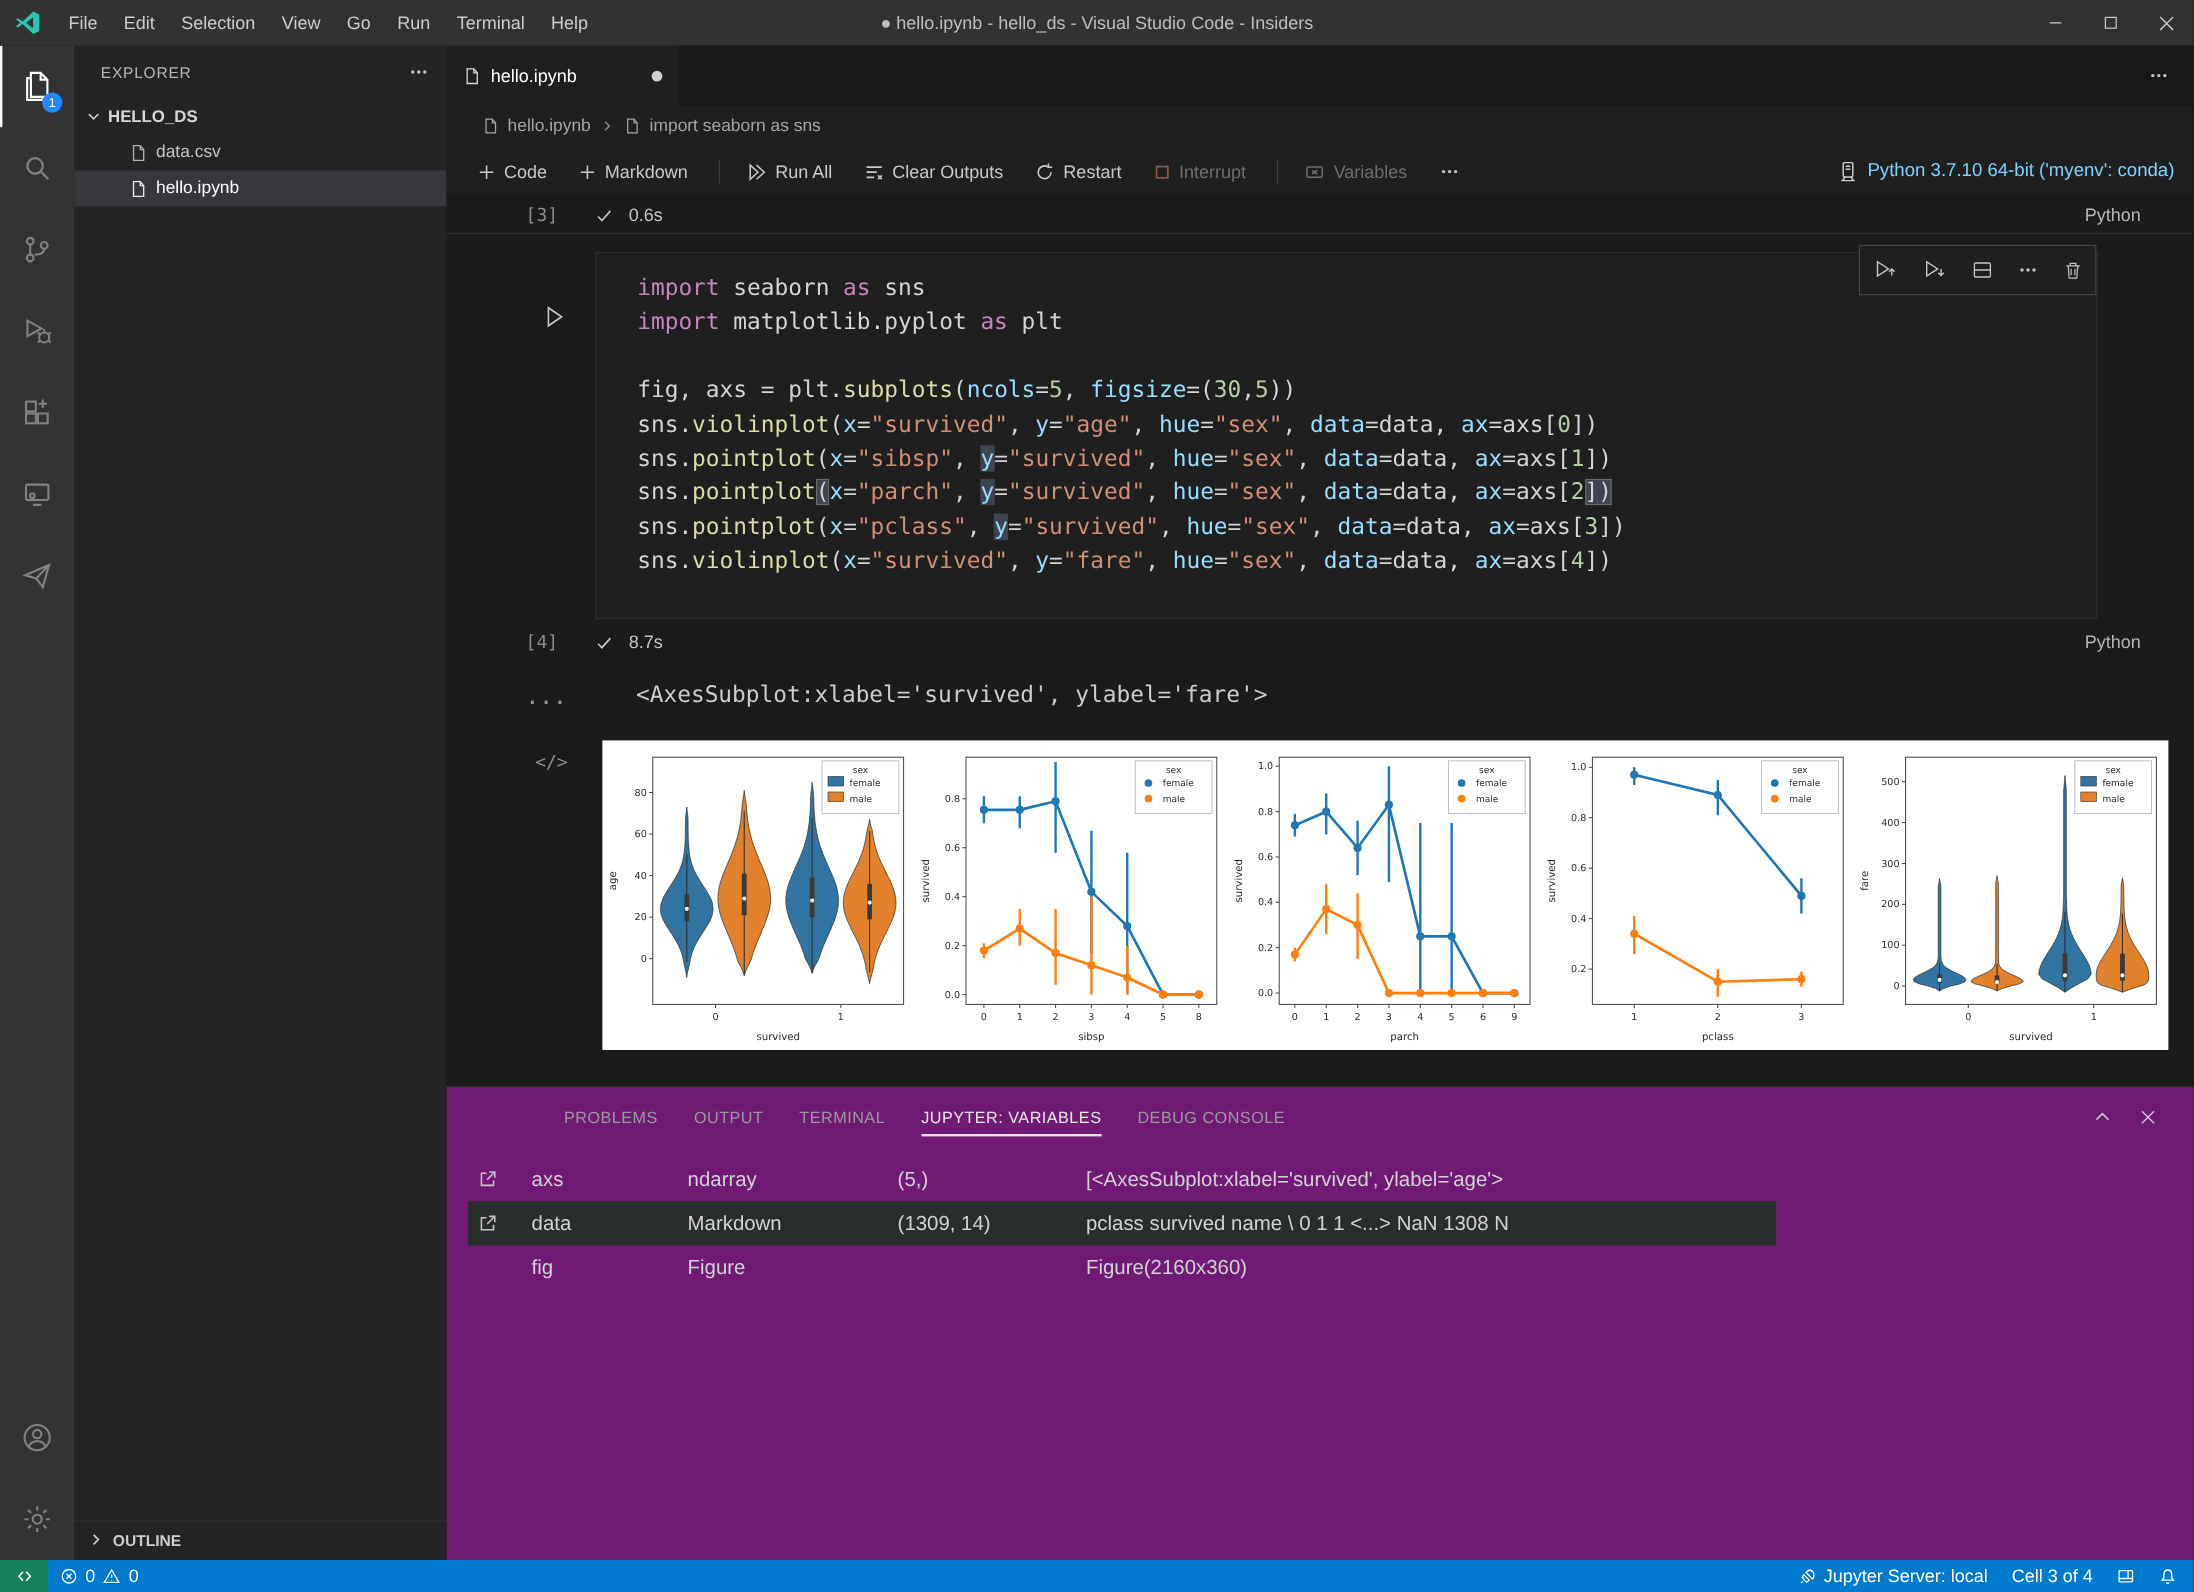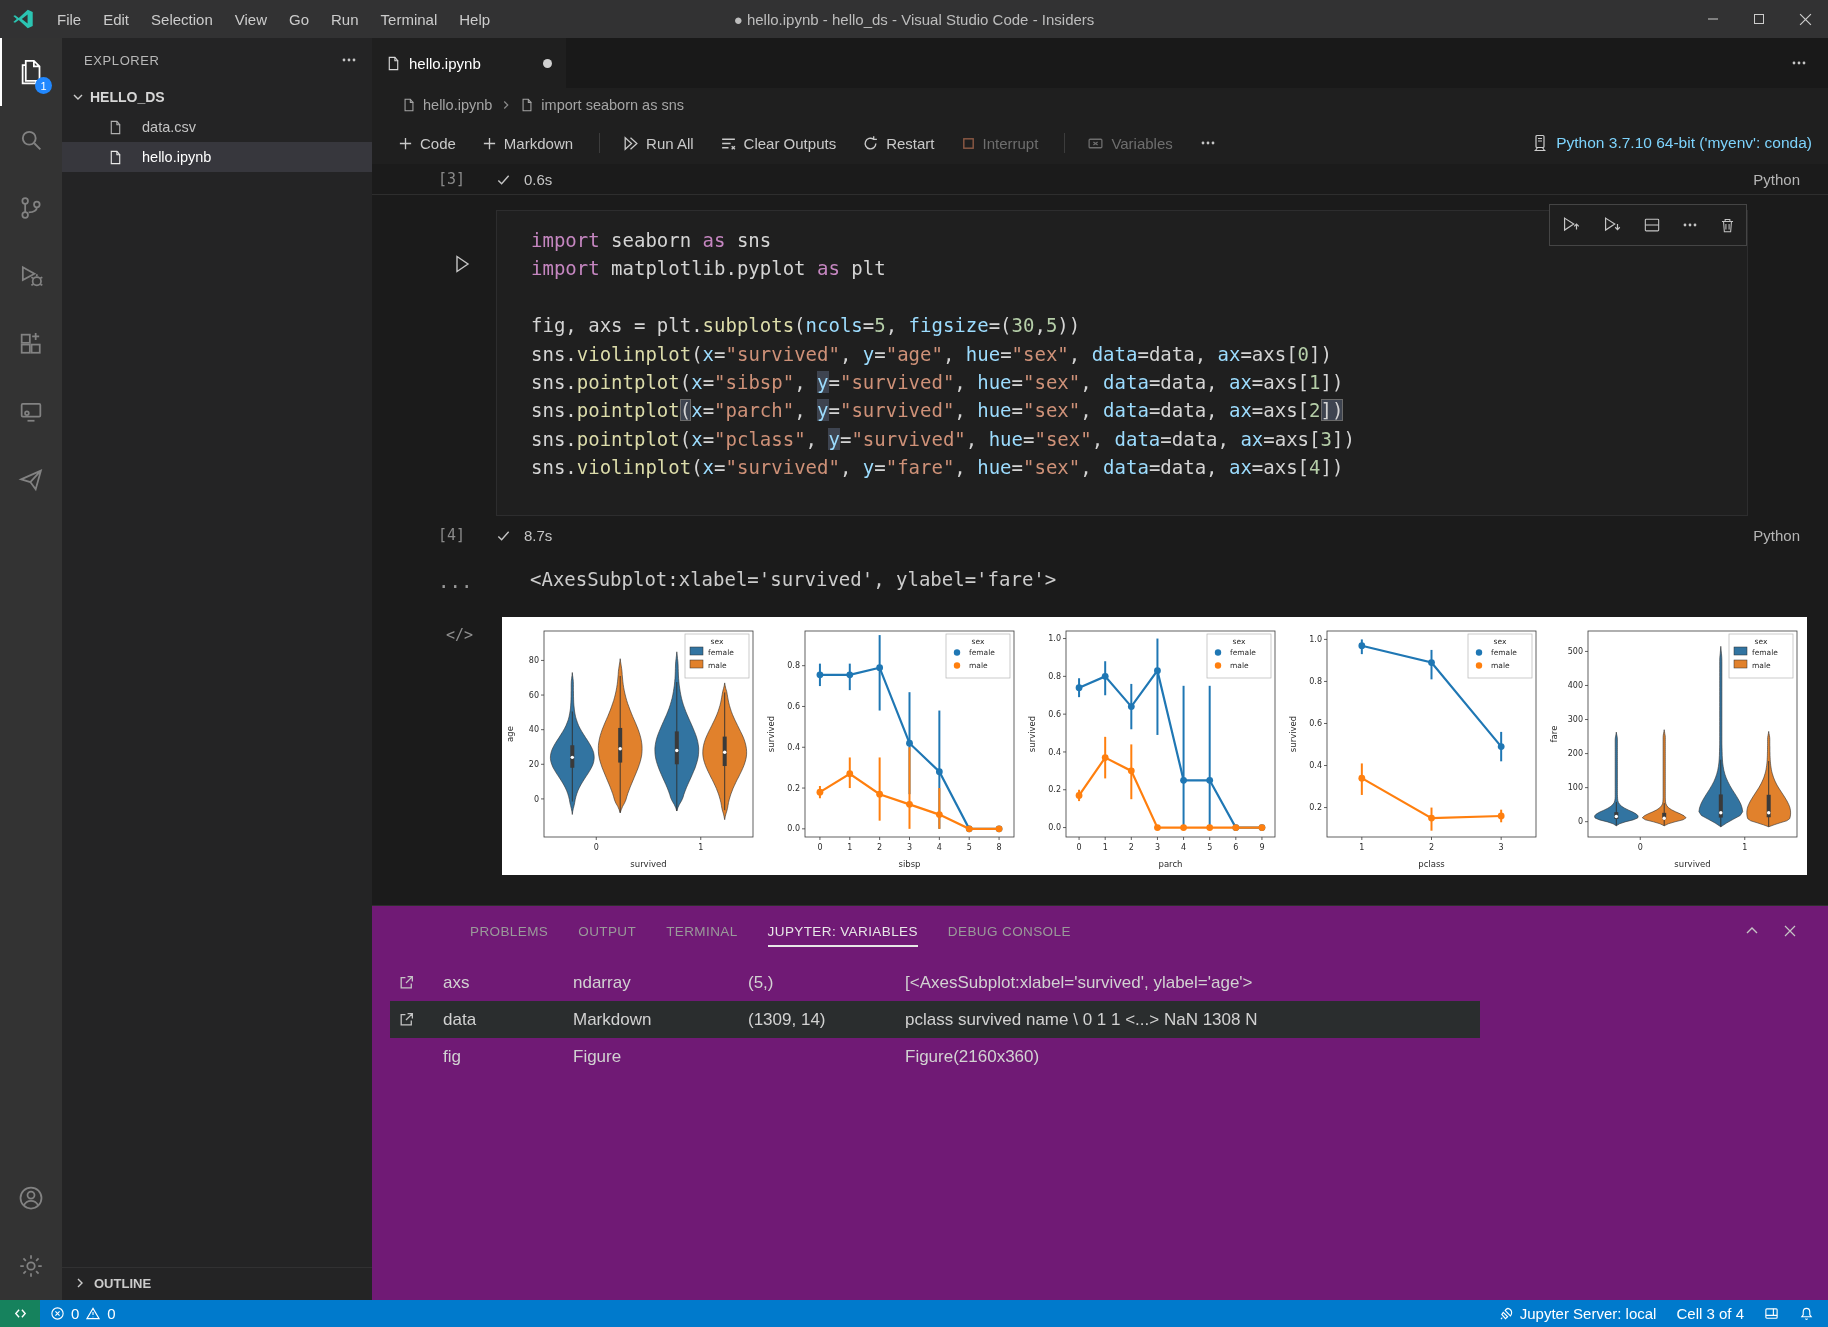--- a/index.html
+++ b/index.html
@@ -20,21 +20,21 @@
   .act-item{height:68px;display:flex;align-items:center;justify-content:center;color:#828282;position:relative;}
   .act-item.active{color:#ffffff;border-left:2px solid #ffffff;}
   .act-item.active .badge{position:absolute;right:10px;bottom:12px;background:#2188ff;color:#fff;font-size:11px;
       width:17px;height:17px;border-radius:50%;display:flex;align-items:center;justify-content:center;}
   .act-bottom{margin-top:auto;}
   
   .sidebar{position:absolute;left:62px;top:38px;width:310px;bottom:27px;background:#242425;z-index:10;}
   .sb-header{height:44px;display:flex;align-items:center;padding:0 14px 0 22px;font-size:13px;letter-spacing:.6px;color:#b8b8b8;justify-content:center;}
   .sb-header .more{margin-left:auto;color:#c5c5c5;}
   .sb-folder{height:30px;display:flex;align-items:center;font-size:14px;font-weight:bold;color:#d7d7d7;padding-left:8px;gap:4px;}
-  .sb-file{height:30px;display:flex;align-items:center;font-size:14.5px;color:#c3c3c3;padding-left:46px;gap:19px;}
+  .sb-file{height:30px;display:flex;align-items:center;font-size:14.5px;color:#c3c3c3;padding-left:46px;gap:7px;}
   .sb-file.selected{background:#37373d;color:#ffffff;}
   .sb-outline{position:absolute;bottom:2px;left:0;right:0;height:30px;border-top:1px solid #313132;display:flex;align-items:center;
       font-size:13px;font-weight:bold;color:#cccccc;padding-left:10px;gap:6px;}
   
   .editor{position:absolute;left:372px;top:38px;right:0;bottom:27px;background:#1b1b1b;}
   .tabs{height:50px;background:#191919;display:flex;align-items:stretch;}
   .tab{width:166px;background:#1f1f1f;display:flex;align-items:center;padding:0 14px;gap:8px;font-size:15px;color:#ffffff;border-right:1px solid #191919;}
   .tab .dot{width:9px;height:9px;border-radius:50%;background:#d0d0d0;margin-left:auto;}
   .tabs .more{margin-left:auto;align-self:center;padding-right:20px;color:#c5c5c5;}
   .breadcrumb{height:34px;background:#1f1f1f;display:flex;align-items:center;padding-left:30px;font-size:14.5px;color:#a5a5a5;gap:7px;}
@@ -43,21 +43,21 @@
   .nbt-item.dim{color:#6e6e6e;}
   .nbt-sep{width:1px;height:20px;background:#3c3c3c;margin-right:22px;}
   .kernel{margin-left:auto;display:flex;align-items:flex-start;gap:8px;padding-right:16px;color:#7dd3fc;font-size:15.5px;}
   
   .notebook{position:absolute;left:0;right:0;top:126px;bottom:395px;background:#1b1b1b;overflow:hidden;}
   .mono{font-family:"DejaVu Sans Mono","Liberation Mono",monospace;}
   .cellfoot{position:absolute;left:0;right:0;height:30px;display:flex;align-items:center;font-size:15px;color:#c5c5c5;}
   .cellfoot .cidx{position:absolute;left:66px;color:#8a8a8a;font-size:15px;}
   .cellfoot .chk{position:absolute;left:124px;color:#c5c5c5;}
   .cellfoot .ctime{position:absolute;left:152px;}
-  .cellfoot .clang{position:absolute;right:28px;color:#b5b5b5;}
+  .cellfoot .clang{position:absolute;right:44px;color:#b5b5b5;}
   #cell3-footer{top:0;border-bottom:1px solid #2e2e2e;}
   #cell4-footer{top:356px;}
   .cellbox{position:absolute;left:124px;width:1252px;top:46px;height:306px;background:#1f1f1f;border:1px solid #2d2d2e;box-sizing:border-box;}
   .cell-runbtn{position:absolute;left:78px;top:88px;color:#c5c5c5;}
   .cell-toolbar{position:absolute;right:81px;top:40px;height:40px;width:196px;background:#1f1f1f;border:1px solid #454545;
       display:flex;align-items:center;justify-content:space-around;color:#c5c5c5;z-index:5;}
   .codelines{padding:15px 0 0 34px;font-size:19px;line-height:28.4px;white-space:pre;}
   .code-line{height:28.4px;}
   .tok-v{color:#d4d4d4;} .tok-k{color:#c586c0;} .tok-f{color:#dcdcaa;} .tok-p{color:#9cdcfe;}
   .tok-s{color:#ce9178;} .tok-n{color:#b5cea8;}

